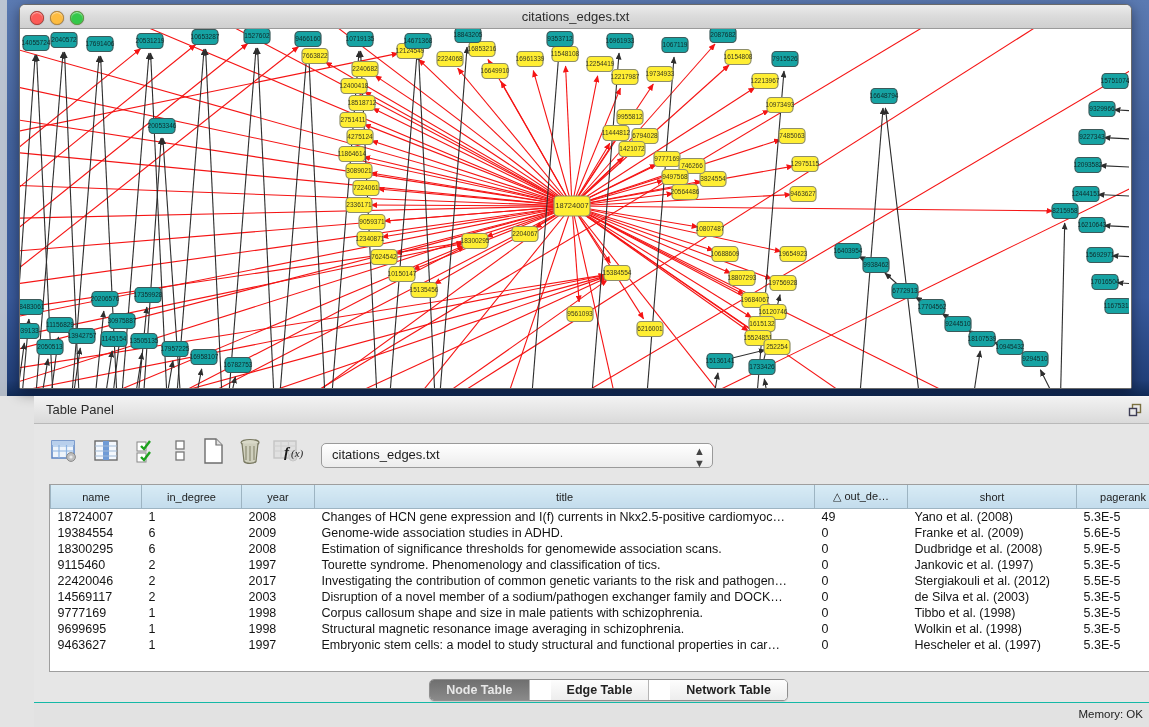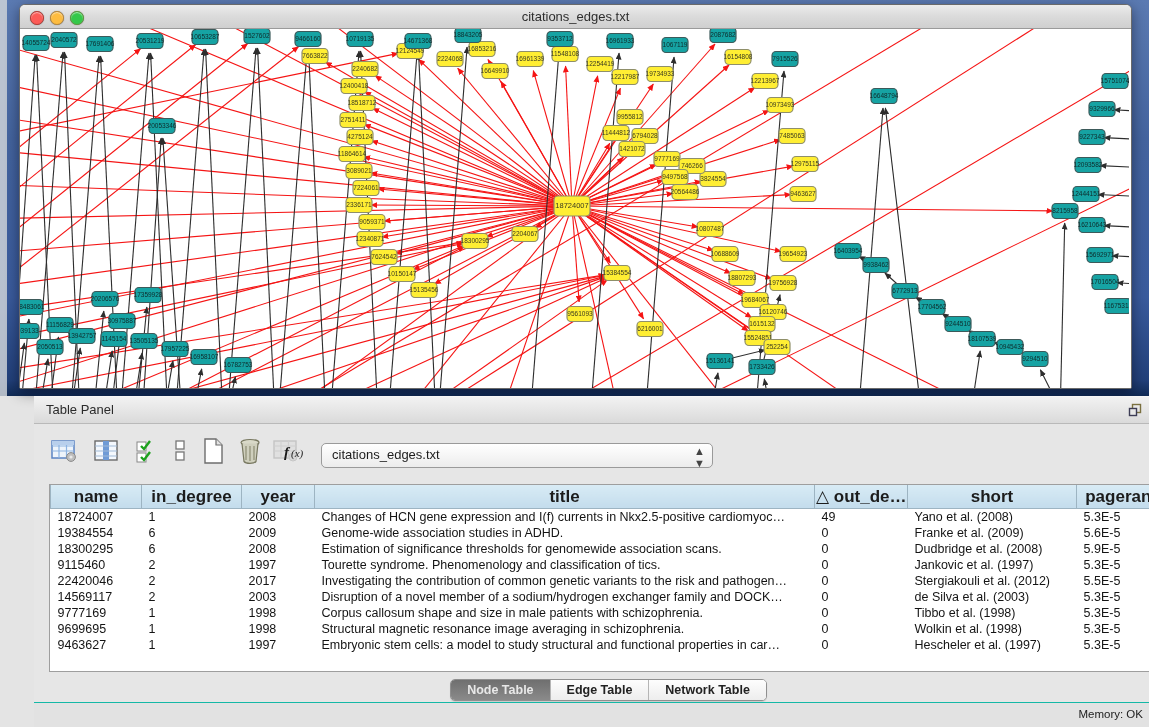--- a/index.html
+++ b/index.html
@@ -33,30 +33,30 @@
   .toolbar{position:absolute;left:0;top:27px;width:100%;height:52px;}
   .tb-btn{position:absolute;top:12px;width:32px;height:32px;display:flex;align-items:center;justify-content:center;cursor:pointer;}
   .selector{position:absolute;left:287px;top:20px;width:390px;height:23px;border:1px solid #9a9a9a;border-radius:5px;
     background:linear-gradient(180deg,#ffffff,#ececec);font-size:13px;color:#1c1c1c;cursor:pointer;}
   .selector .val{position:absolute;left:10px;top:3px;}
   .selector .arrows{position:absolute;right:8px;top:1px;font-size:11px;color:#444;letter-spacing:-1px;}
   .tablewrap{position:absolute;left:15px;top:88px;width:1119px;height:186px;background:#fff;
     border:1px solid #9e9e9e;overflow:hidden;}
   table.data{border-collapse:collapse;table-layout:fixed;width:1102px;font-size:12.5px;color:#141414;}
   table.data th{height:21px;background:linear-gradient(180deg,#d8ebf5,#c3dcec);
-    border:1px solid #9db4c2;border-top:none;font-weight:bold;font-size:17px;color:#1c1c1c;
+    border:1px solid #9db4c2;border-top:none;font-weight:normal;font-size:11px;color:#1c1c1c;
     overflow:hidden;white-space:nowrap;cursor:pointer;}
   table.data td{height:16px;padding:0 0 0 7px;white-space:nowrap;overflow:hidden;cursor:default;}
   td.center{text-align:left;padding:0;}
   .vscroll{position:absolute;right:0;top:22px;bottom:0;width:16px;background:#fafafa;border-left:1px solid #c9c9c9;}
   .vthumb{position:absolute;left:2px;top:3px;width:11px;height:34px;border-radius:6px;
     background:linear-gradient(90deg,#c6c6c6,#a9a9a9);border:1px solid #9a9a9a;cursor:pointer;}
   .tabs{position:absolute;left:0;right:0;top:283px;height:22px;text-align:center;}
   .seg{display:inline-flex;border:1px solid #8f8f8f;border-radius:5px;overflow:hidden;
-    background:#fff;box-shadow:0 1px 1px rgba(0,0,0,.12);}
+    background:#fff;box-shadow:0 1px 1px rgba(0,0,0,.12);gap:21px;}
   .seg button{font-family:inherit;font-size:12.5px;font-weight:bold;color:#222;border:none;outline:none;
     background:linear-gradient(180deg,#fdfdfd,#ededed);padding:3px 16px;border-right:1px solid #b5b5b5;cursor:pointer;}
   .seg button:last-child{border-right:none;}
   .seg button.sel{background:linear-gradient(180deg,#6f6f6f,#8a8a8a);color:#e8e8e8;}
   .statusbar{position:absolute;left:0;bottom:0;width:100%;height:24px;background:#e2e2e2;border-top:1px solid #14b8a6;}
   .mem{position:absolute;right:40px;top:5px;font-size:11.5px;color:#222;}
   .memdot{position:absolute;right:14px;top:4px;width:14px;height:14px;border-radius:50%;
     background:radial-gradient(circle at 35% 30%,#8ee06a,#3cb72e 70%);border:1px solid #8a8a8a;}
   
   .ic{display:block;}
@@ -800,21 +800,21 @@
             <td>2017</td>
             <td>Investigating the contribution of common genetic variants to the risk and pathogen…</td>
             <td>0</td>
             <td class="center">Stergiakouli et al. (2012)</td>
             <td class="center">5.5E-5</td>
           </tr>
           <tr>
             <td>14569117</td>
             <td>2</td>
             <td>2003</td>
-            <td>Disruption of a novel member of a sodium/hydrogen exchanger family and DOCK…</td>
+            <td>Disruption of a novel member of a sodium/pathogen exchanger family and DOCK…</td>
             <td>0</td>
             <td class="center">de Silva et al. (2003)</td>
             <td class="center">5.3E-5</td>
           </tr>
           <tr>
             <td>9777169</td>
             <td>1</td>
             <td>1998</td>
             <td>Corpus callosum shape and size in male patients with schizophrenia.</td>
             <td>0</td>

